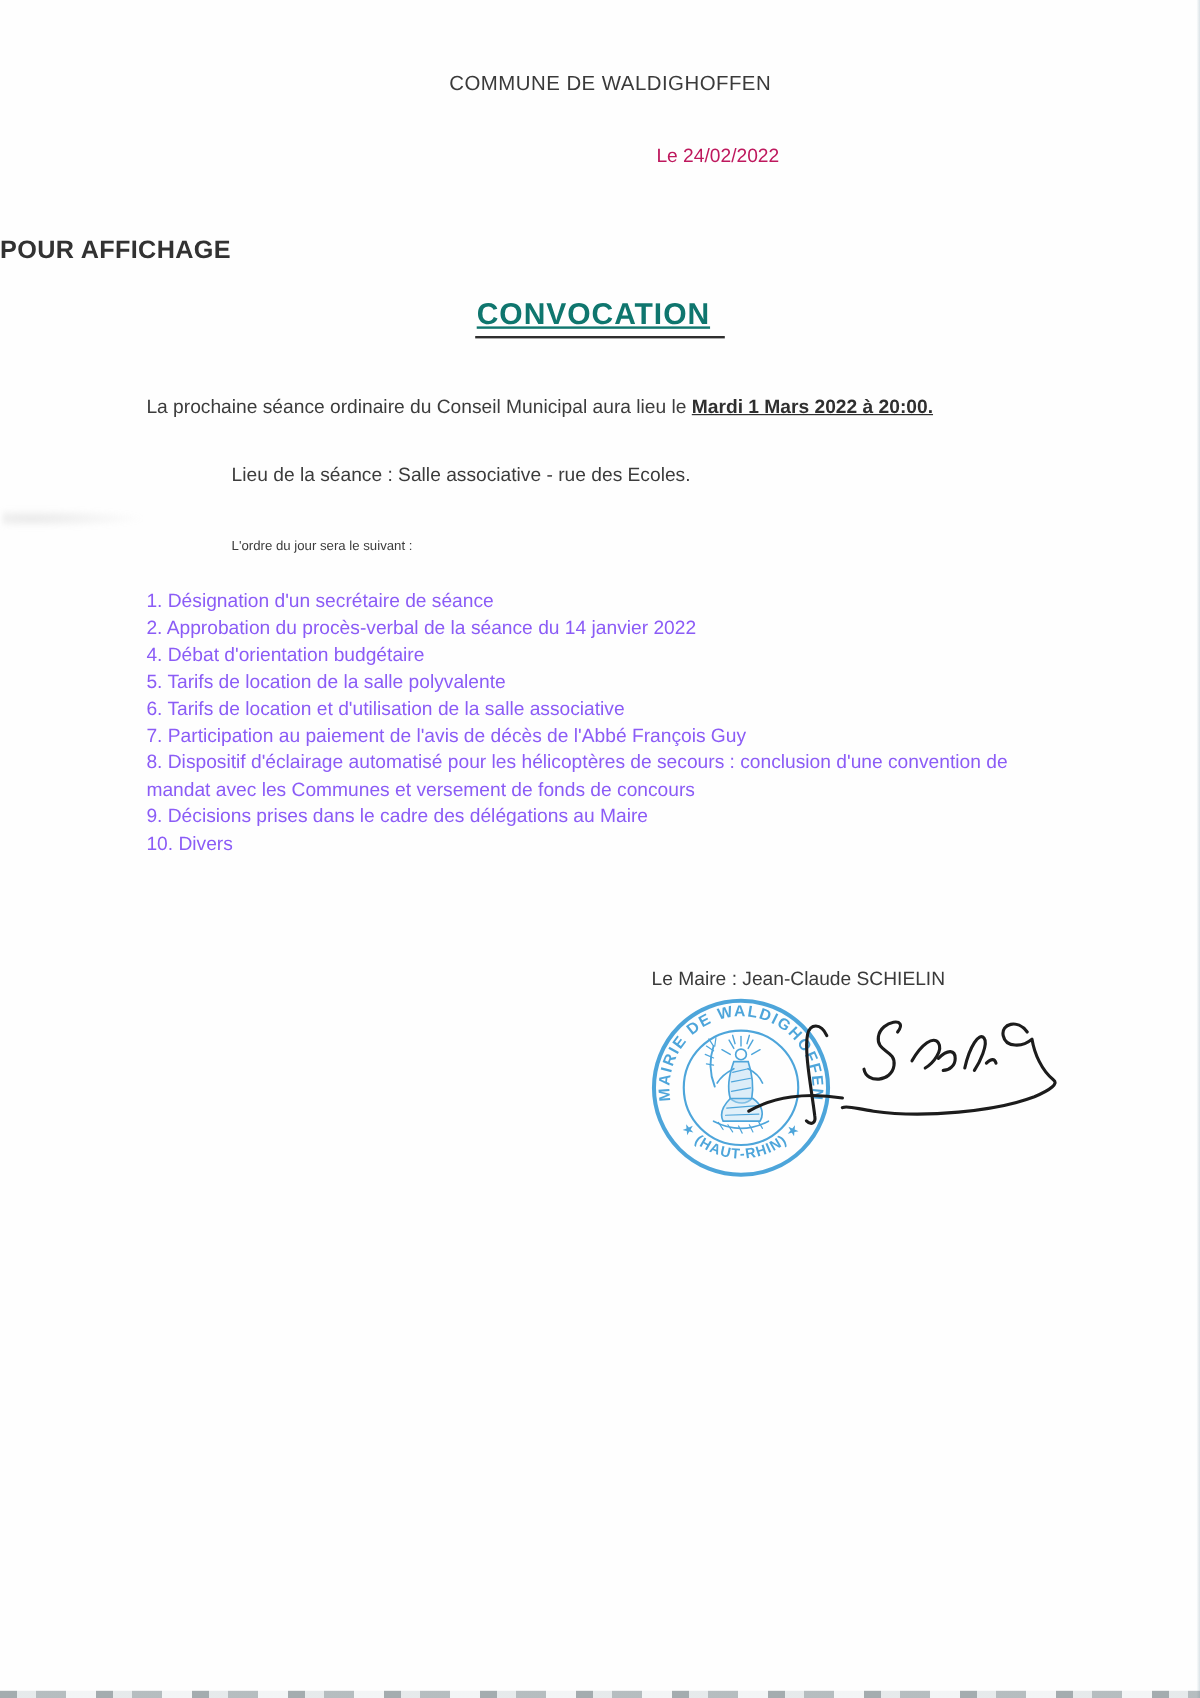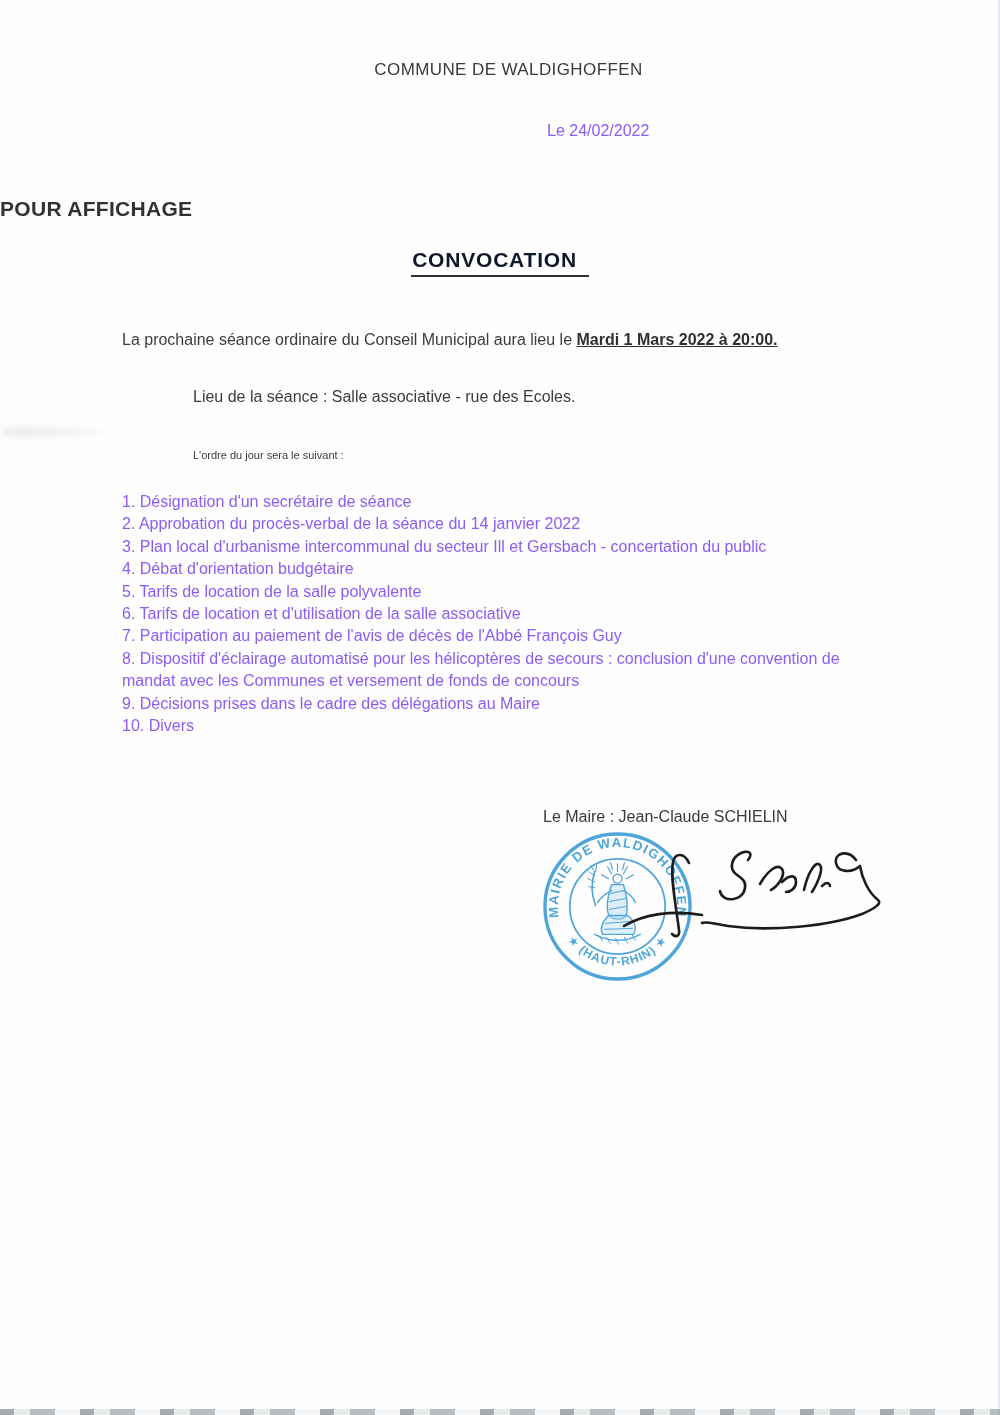--- a/index.html
+++ b/index.html
@@ -11,31 +11,32 @@
     position:relative;
     overflow:hidden;
     -webkit-font-smoothing:antialiased;
   }
   .page{position:absolute;inset:0;background:#fefefe;}
   .abs{position:absolute;}
   .commune-title{
     top:60px;left:0;right:0;text-align:center;
     font-size:17px;color:#3a3a3a;letter-spacing:.4px;padding-left:17px;
   }
-  .date-line{top:122px;left:547px;font-size:16px;color:#8b5cf6;}
+  .date-line{top:122px;left:547px;font-size:16px;color:#be185d;}
   .affichage{
     top:197px;left:0;right:0;text-align:left;
     font-size:21px;font-weight:bold;color:#323232;letter-spacing:.3px;
   }
   .convocation-wrap{top:248px;left:0;right:0;text-align:center;}
   .convocation{
     display:inline-block;
-    font-size:21px;font-weight:bold;color:#0f172a;letter-spacing:.8px;
+    font-size:25px;font-weight:bold;color:#0f766e;letter-spacing:.8px;
     border-bottom:2.5px solid #2e2e2e;
     padding:0 12px 3px 1px;
+    text-decoration:underline;
   }
   .intro{
     top:326px;left:122px;width:708px;
     font-size:16px;line-height:28.5px;color:#3c3c3c;
   }
   .intro b{color:#2f2f2f;text-decoration:underline;}
   .lieu{top:388px;left:193px;font-size:16px;color:#3c3c3c;}
   .ordre{top:449px;left:193px;font-size:11px;color:#3c3c3c;}
   .agenda{
     top:491px;left:122px;width:758px;
@@ -79,21 +80,20 @@
 
   <div class="abs intro"><span>La prochaine séance ordinaire du Conseil Municipal aura lieu le </span><b>Mardi 1 Mars 2022 à 20:00.</b></div>
 
   <div class="abs lieu">Lieu de la séance : Salle associative - rue des Ecoles.</div>
 
   <div class="abs ordre">L'ordre du jour sera le suivant :</div>
 
   <div class="abs agenda">
     <div>1. Désignation d'un secrétaire de séance</div>
     <div>2. Approbation du procès-verbal de la séance du 14 janvier 2022</div>
-    <div>3. Plan local d'urbanisme intercommunal du secteur Ill et Gersbach - concertation du public</div>
     <div>4. Débat d'orientation budgétaire</div>
     <div>5. Tarifs de location de la salle polyvalente</div>
     <div>6. Tarifs de location et d'utilisation de la salle associative</div>
     <div>7. Participation au paiement de l'avis de décès de l'Abbé François Guy</div>
     <div>8. Dispositif d'éclairage automatisé pour les hélicoptères de secours : conclusion d'une convention de mandat avec les Communes et versement de fonds de concours</div>
     <div>9. Décisions prises dans le cadre des délégations au Maire</div>
     <div>10. Divers</div>
   </div>
 
   <div class="abs maire-line">Le Maire : Jean-Claude SCHIELIN</div>

